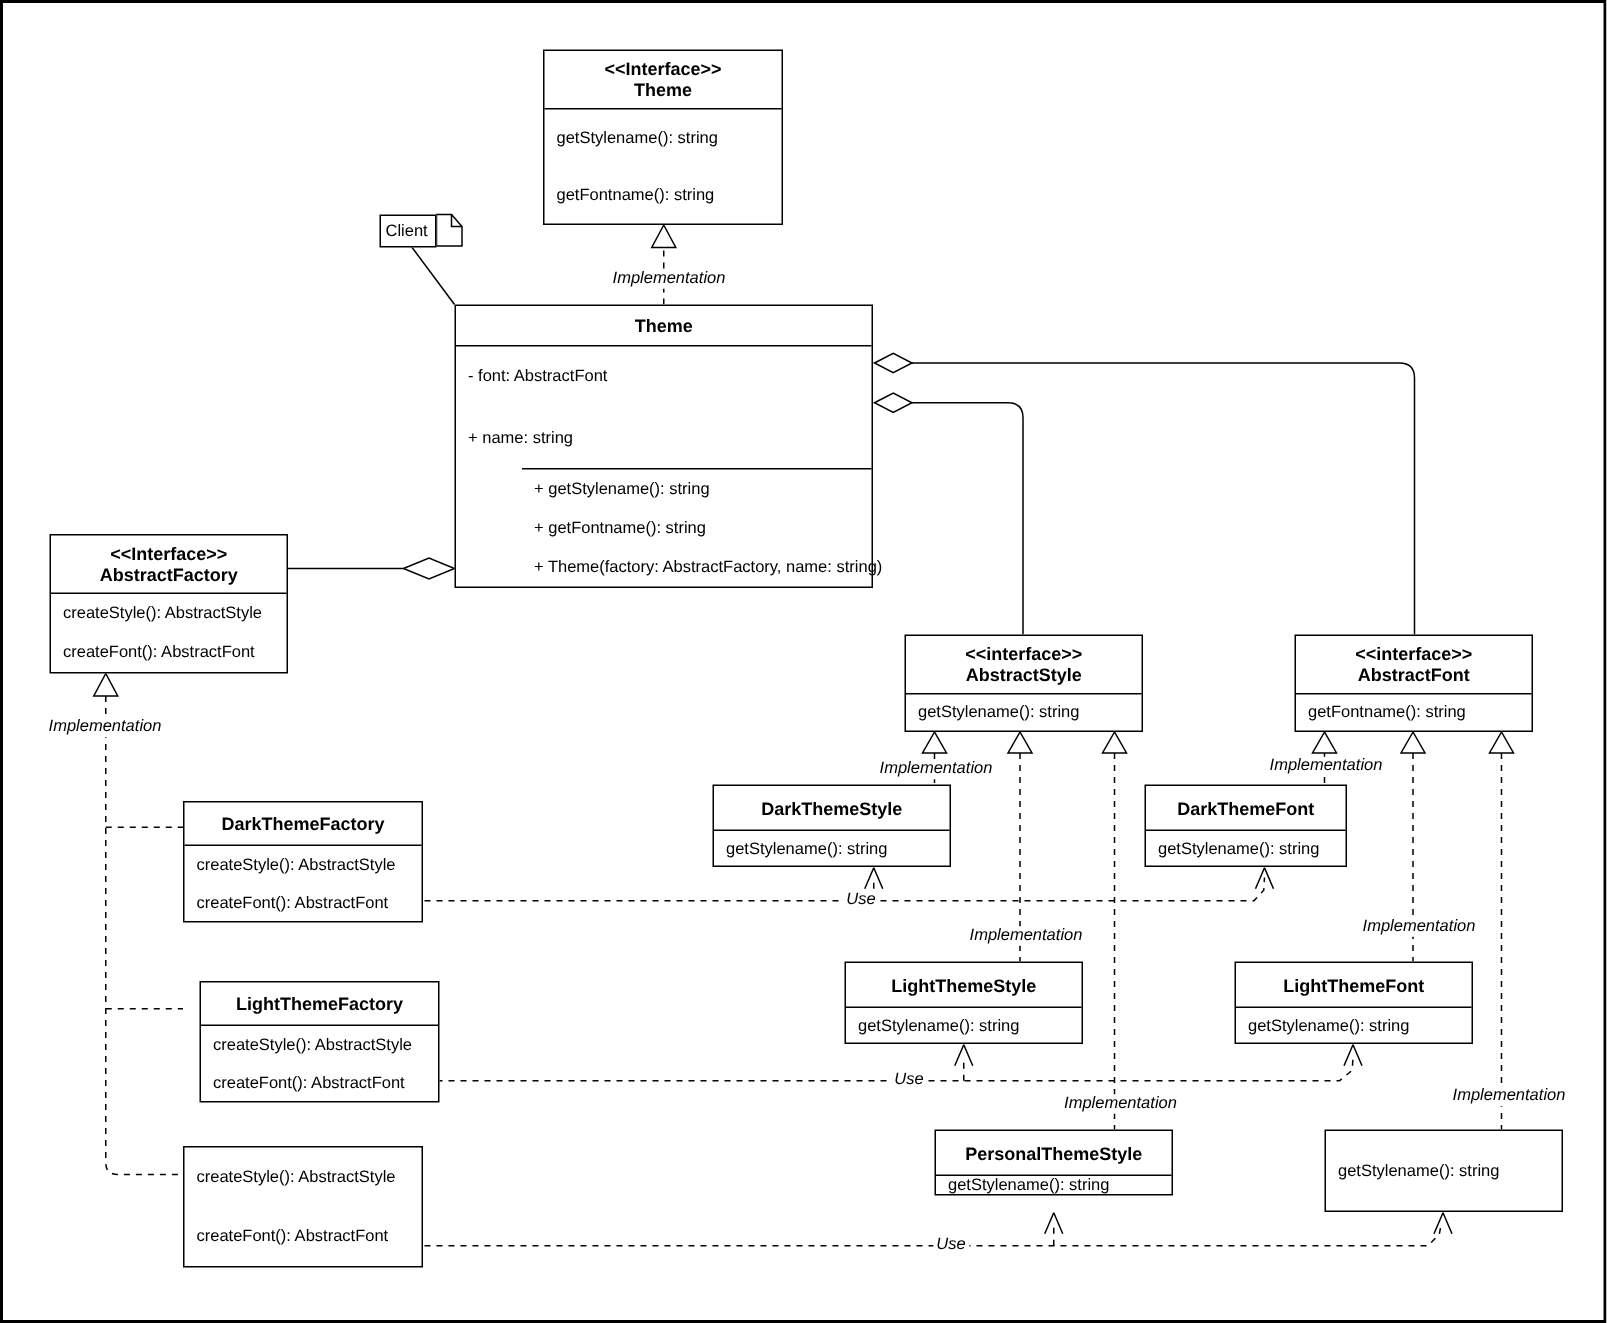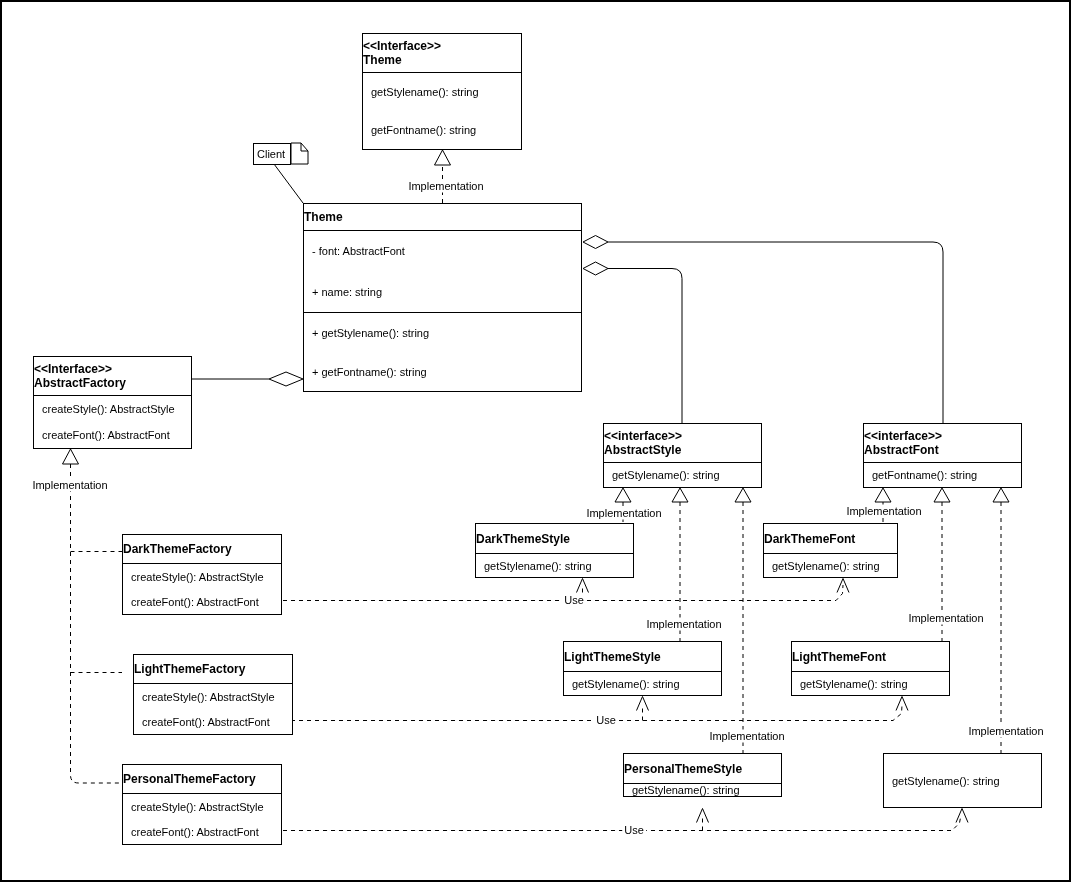--- a/index.html
+++ b/index.html
@@ -8,32 +8,32 @@
     border:2px solid #000;background:#fff;
     font-family:"Liberation Sans",sans-serif;color:#000;overflow:hidden;
   }
   .edges{position:absolute;left:0;top:0;width:1071px;height:882px;}
   .box{
     position:absolute;background:#fff;border:1px solid #000;box-sizing:border-box;
     display:flex;flex-direction:column;
   }
   .hd{
     flex:0 0 auto;border-bottom:1px solid #000;display:flex;flex-direction:column;
-    align-items:flex-start;justify-content:center;font-weight:bold;font-size:12px;
+    align-items:center;justify-content:center;font-weight:bold;font-size:12px;
     line-height:14px;text-align:center;white-space:nowrap;
   }
   .rows{display:flex;flex-direction:column;flex:1;min-height:0;}
   .row{
     flex:1;display:flex;align-items:center;padding:0 8px;font-size:11px;
     white-space:nowrap;
   }
-  .sep{border-top:1px solid #000;}
+  .sep{border-top:1px solid #000;margin-left:44px;}
   .lbl{
     position:absolute;transform:translate(-50%,-50%);background:#fff;
-    font-size:11px;line-height:13px;padding:0 2px;white-space:nowrap;
+    font-size:11px;line-height:13px;padding:0 2px;white-space:nowrap;font-style:italic;
   }
 </style>
 </head>
 <body>
 
 <div class="canvas">
 
   <svg class="edges" width="1071" height="882" viewBox="0 0 1071 882" stroke="#000" fill="none" stroke-width="1">
 
     <g>
@@ -140,20 +140,21 @@
     <div class="hd" style="height:26px">
       <div>Theme</div>
     </div>
     <div class="rows" style="flex:0 0 81px">
       <div class="row">- font: AbstractFont</div>
       <div class="row">+ name: string</div>
     </div>
     <div class="rows sep">
       <div class="row">+ getStylename(): string</div>
       <div class="row">+ getFontname(): string</div>
+      <div class="row">+ Theme(factory: AbstractFactory, name: string)</div>
     </div>
   </div>
 
   <div class="box" style="left:31px;top:354px;width:159px;height:93px">
     <div class="hd" style="height:38px">
       <div>&lt;&lt;Interface&gt;&gt;</div>
       <div>AbstractFactory</div>
     </div>
     <div class="rows">
       <div class="row">createStyle(): AbstractStyle</div>
@@ -195,23 +196,20 @@
     <div class="hd" style="height:28px">
       <div>LightThemeFactory</div>
     </div>
     <div class="rows">
       <div class="row">createStyle(): AbstractStyle</div>
       <div class="row">createFont(): AbstractFont</div>
     </div>
   </div>
 
   <div class="box" style="left:120px;top:762px;width:160px;height:81px">
-    <div class="hd" style="height:28px">
-      <div>PersonalThemeFactory</div>
-    </div>
     <div class="rows">
       <div class="row">createStyle(): AbstractStyle</div>
       <div class="row">createFont(): AbstractFont</div>
     </div>
   </div>
 
   <div class="box" style="left:473px;top:521px;width:159px;height:55px">
     <div class="hd" style="height:29px">
       <div>DarkThemeStyle</div>
     </div>
@@ -231,21 +229,21 @@
 
   <div class="box" style="left:561px;top:639px;width:159px;height:55px">
     <div class="hd" style="height:29px">
       <div>LightThemeStyle</div>
     </div>
     <div class="rows">
       <div class="row">getStylename(): string</div>
     </div>
   </div>
 
-  <div class="box" style="left:789px;top:639px;width:159px;height:55px">
+  <div class="box" style="left:821px;top:639px;width:159px;height:55px">
     <div class="hd" style="height:29px">
       <div>LightThemeFont</div>
     </div>
     <div class="rows">
       <div class="row">getStylename(): string</div>
     </div>
   </div>
 
   <div class="box" style="left:621px;top:751px;width:159px;height:44px">
     <div class="hd" style="height:29px">

